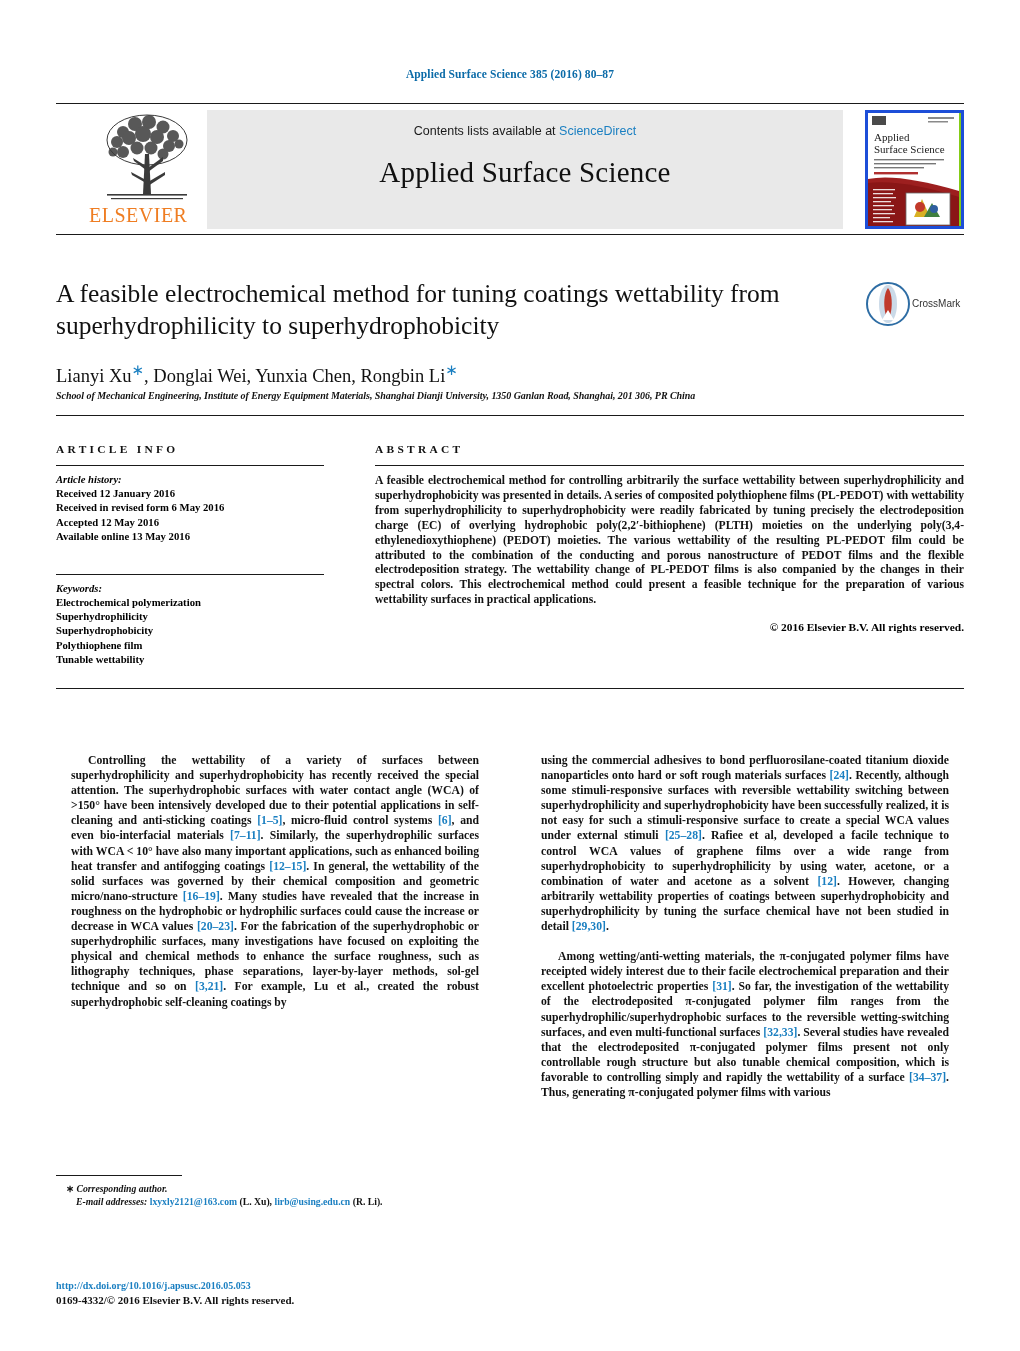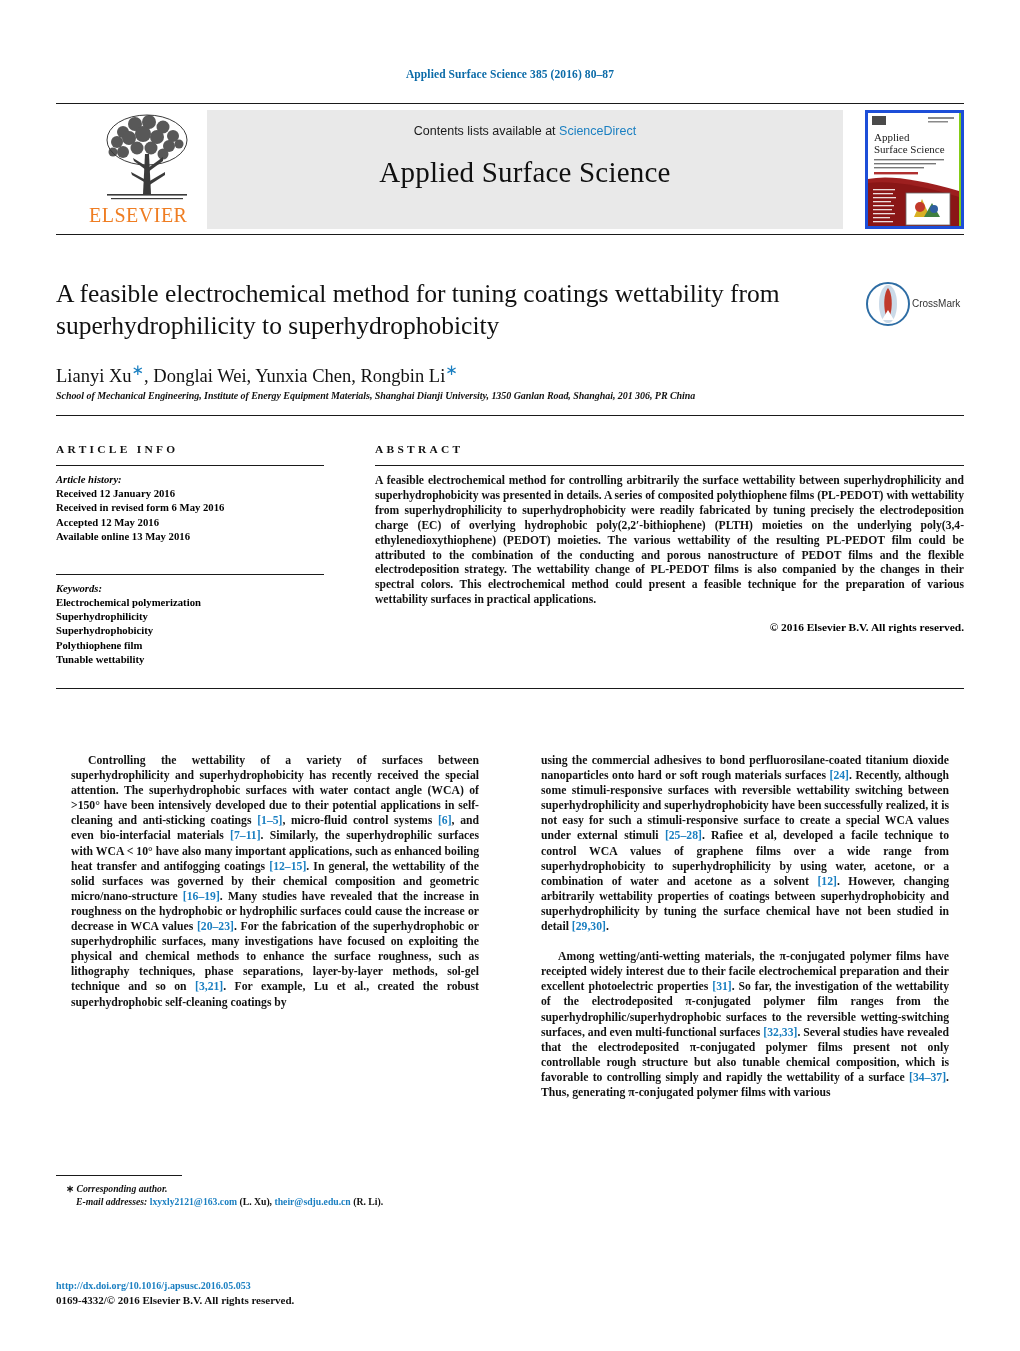--- a/index.html
+++ b/index.html
@@ -428,21 +428,21 @@
   </div>
 
   <div class="footnote">
     <div class="foot-rule"></div>
     <div class="foot-line" style="padding-left:10px">
       <span>∗</span>
       <span class="it">Corresponding author.</span>
     </div>
     <div class="foot-line" style="padding-left:20px">
       <span class="it">E-mail addresses:</span>
-      <span class="link">lxyxly2121@163.com</span><span> (L. Xu), </span><span class="link">their@sdju.edu.cn</span><span> (R. Li).</span>
+      <span class="link">lxyxly2121@163.com</span><span> (L. Xu), </span><span class="link">lirb@using.edu.cn</span><span> (R. Li).</span>
     </div>
   </div>
 
   <div class="doi-block">
     <div class="doi-line">http://dx.doi.org/10.1016/j.apsusc.2016.05.053</div>
     <div class="issn-line">0169-4332/© 2016 Elsevier B.V. All rights reserved.</div>
   </div>
 
 </div>
 

